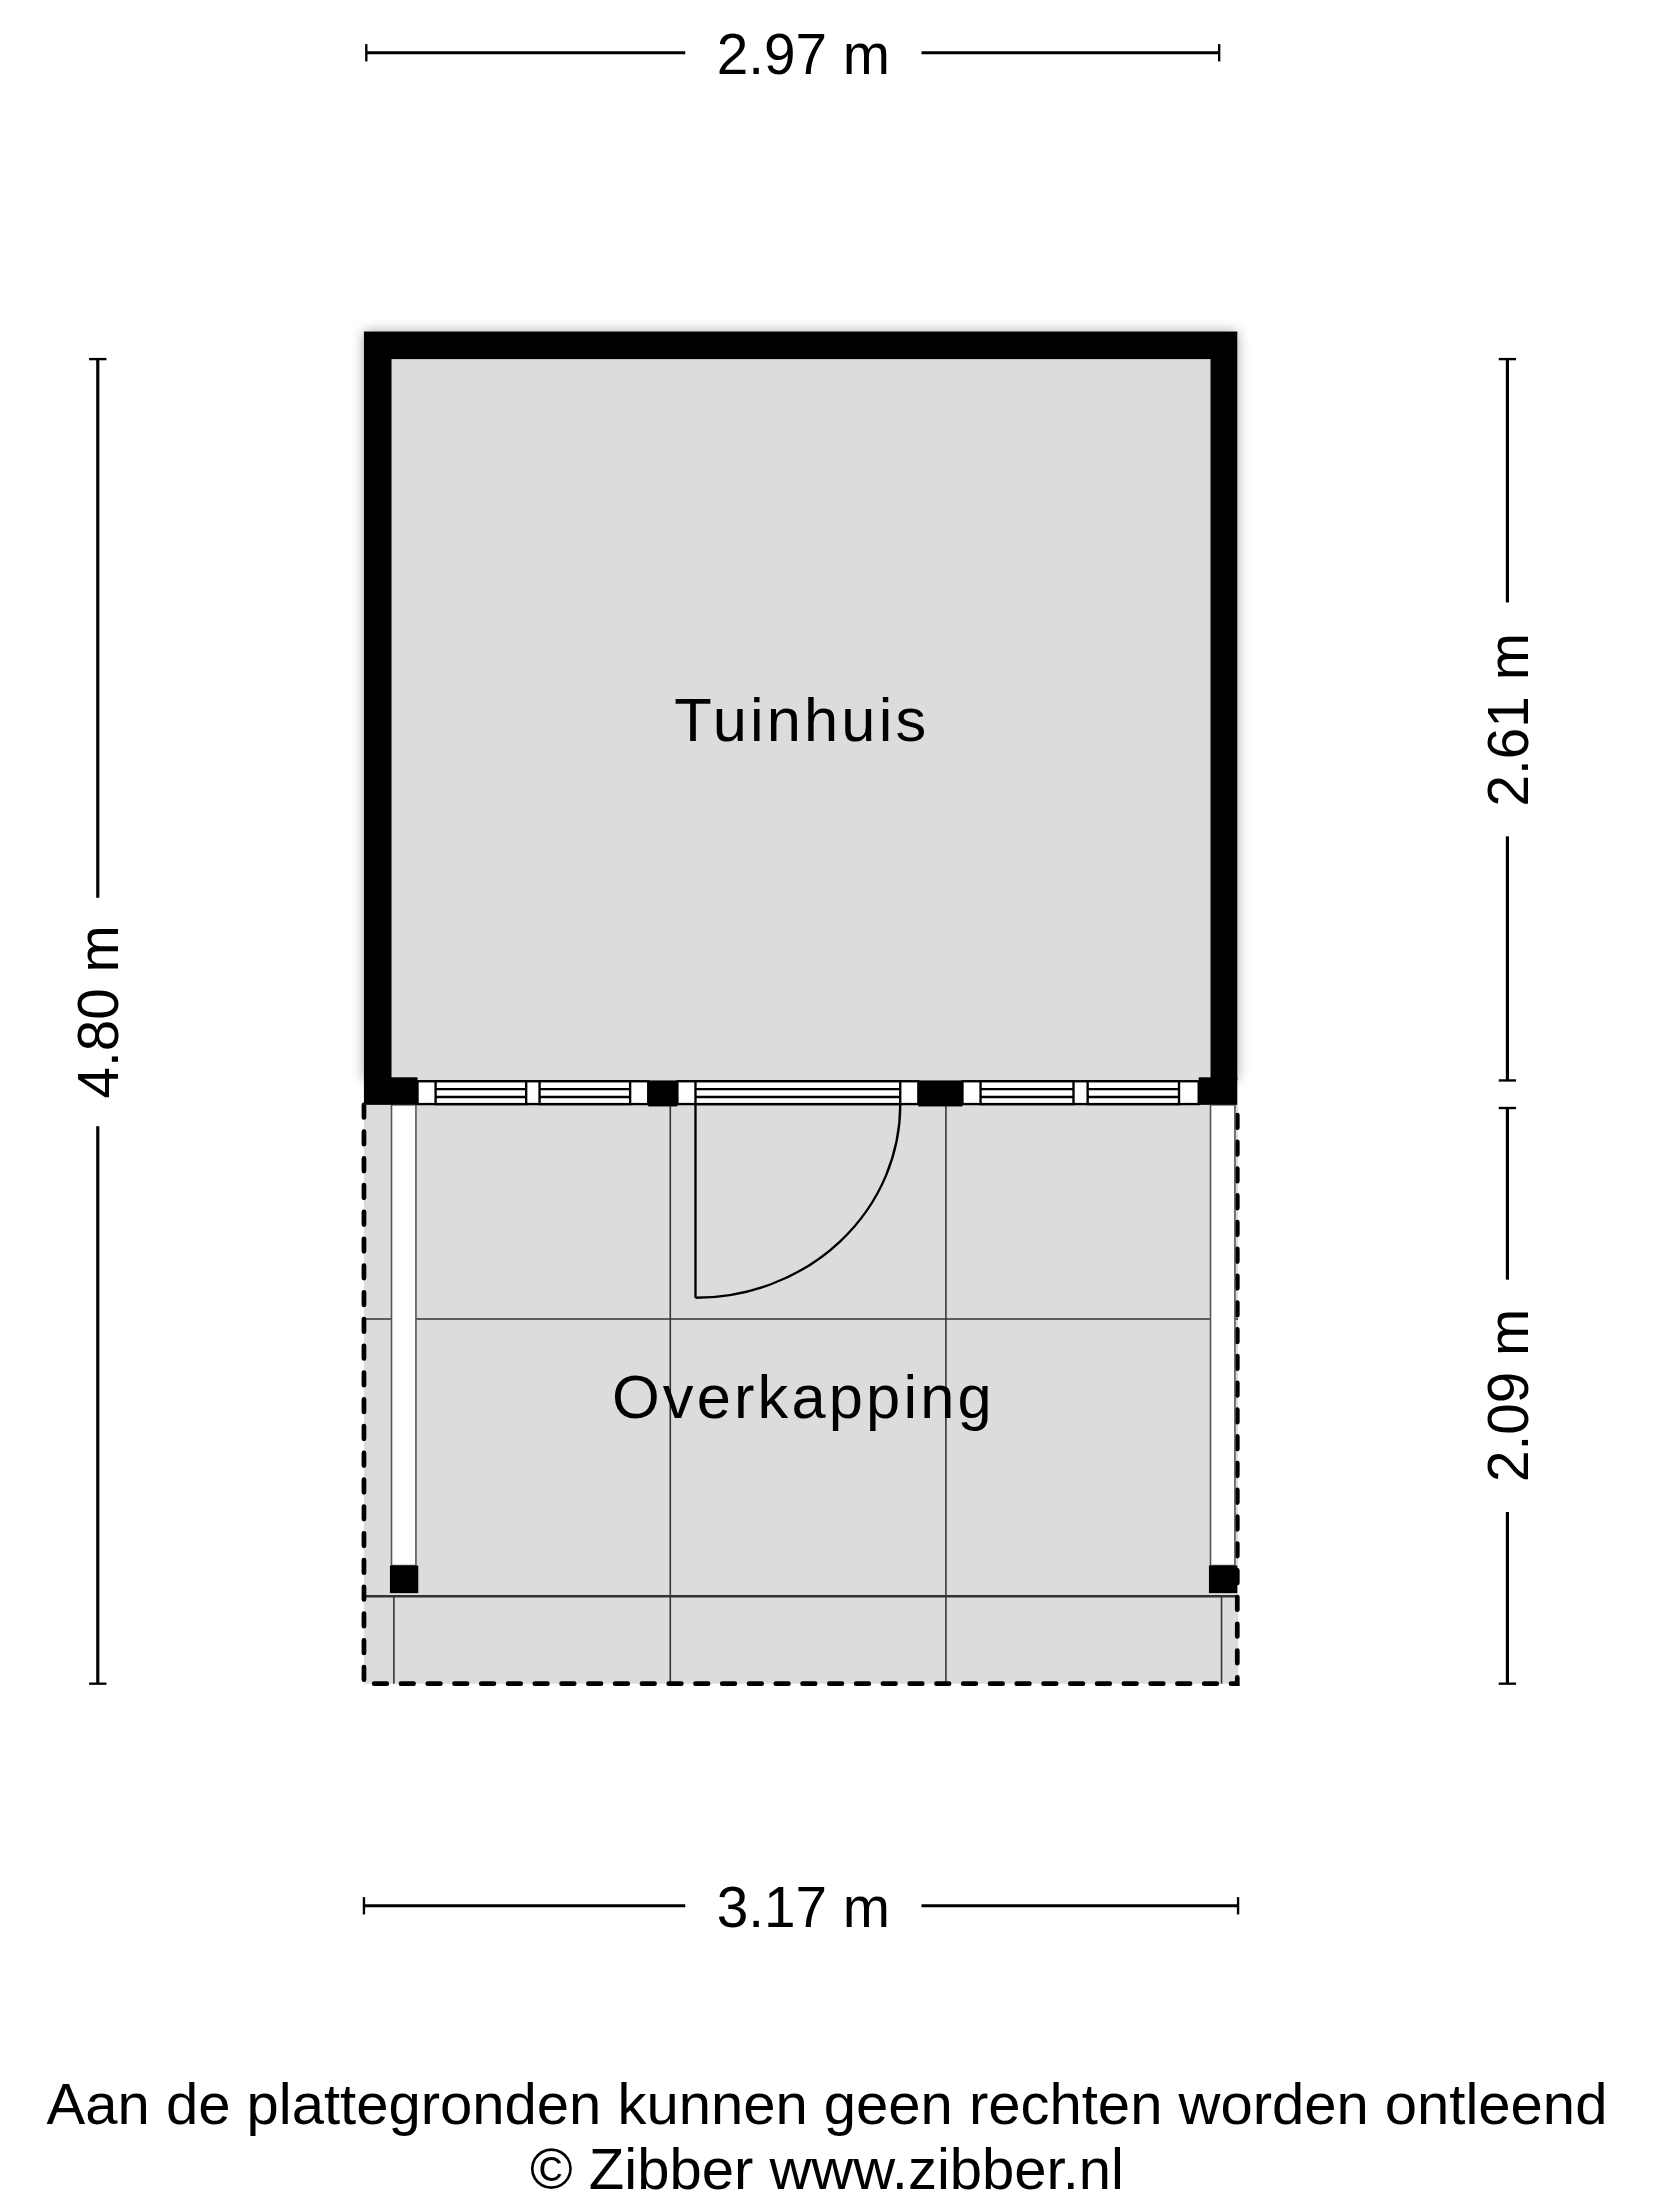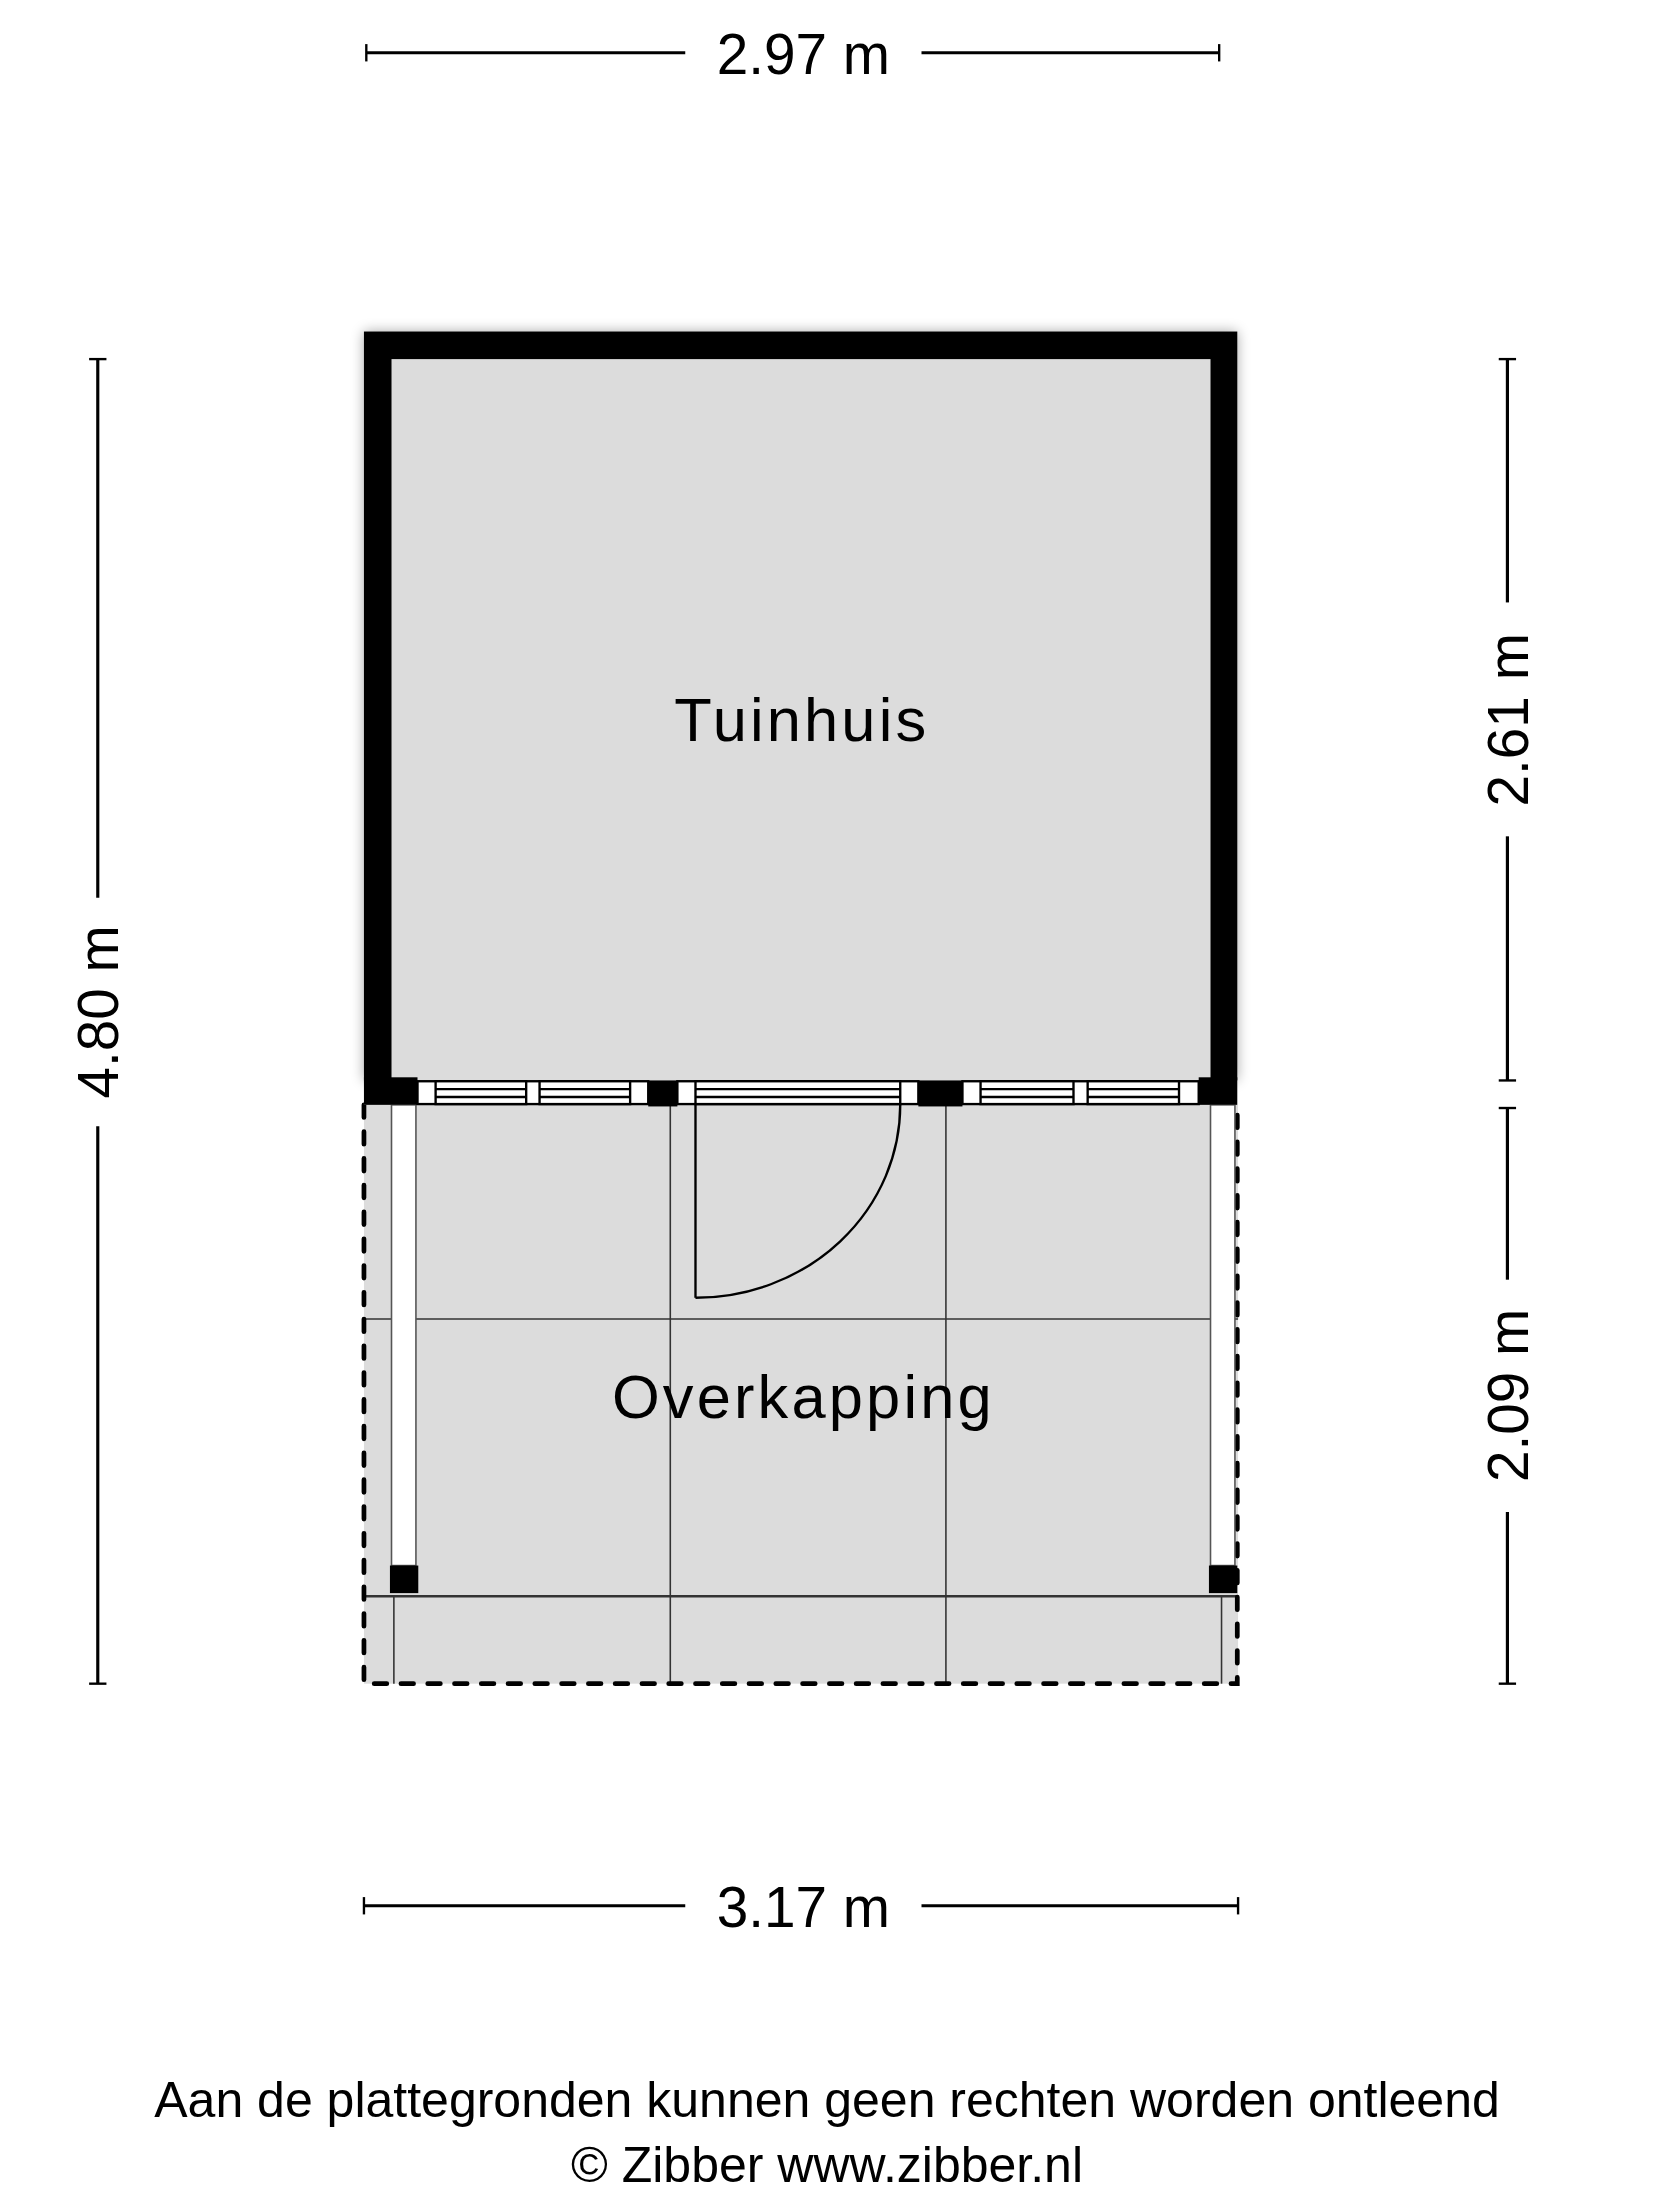--- a/index.html
+++ b/index.html
@@ -31,21 +31,21 @@
       font-size: 78px;
       letter-spacing: 4px;
       fill: #000000;
     }
     .footer {
       position: absolute;
       left: 0;
       width: 1654px;
       text-align: center;
       font-family: "Liberation Sans", sans-serif;
-      font-size: 50px;
+      font-size: 58px;
       color: #000000;
       line-height: 1;
       white-space: nowrap;
     }
     #footer-disclaimer { top: 2075px; }
     #footer-copyright { top: 2140px; }
   </style>
 </head>
 <body>
 

